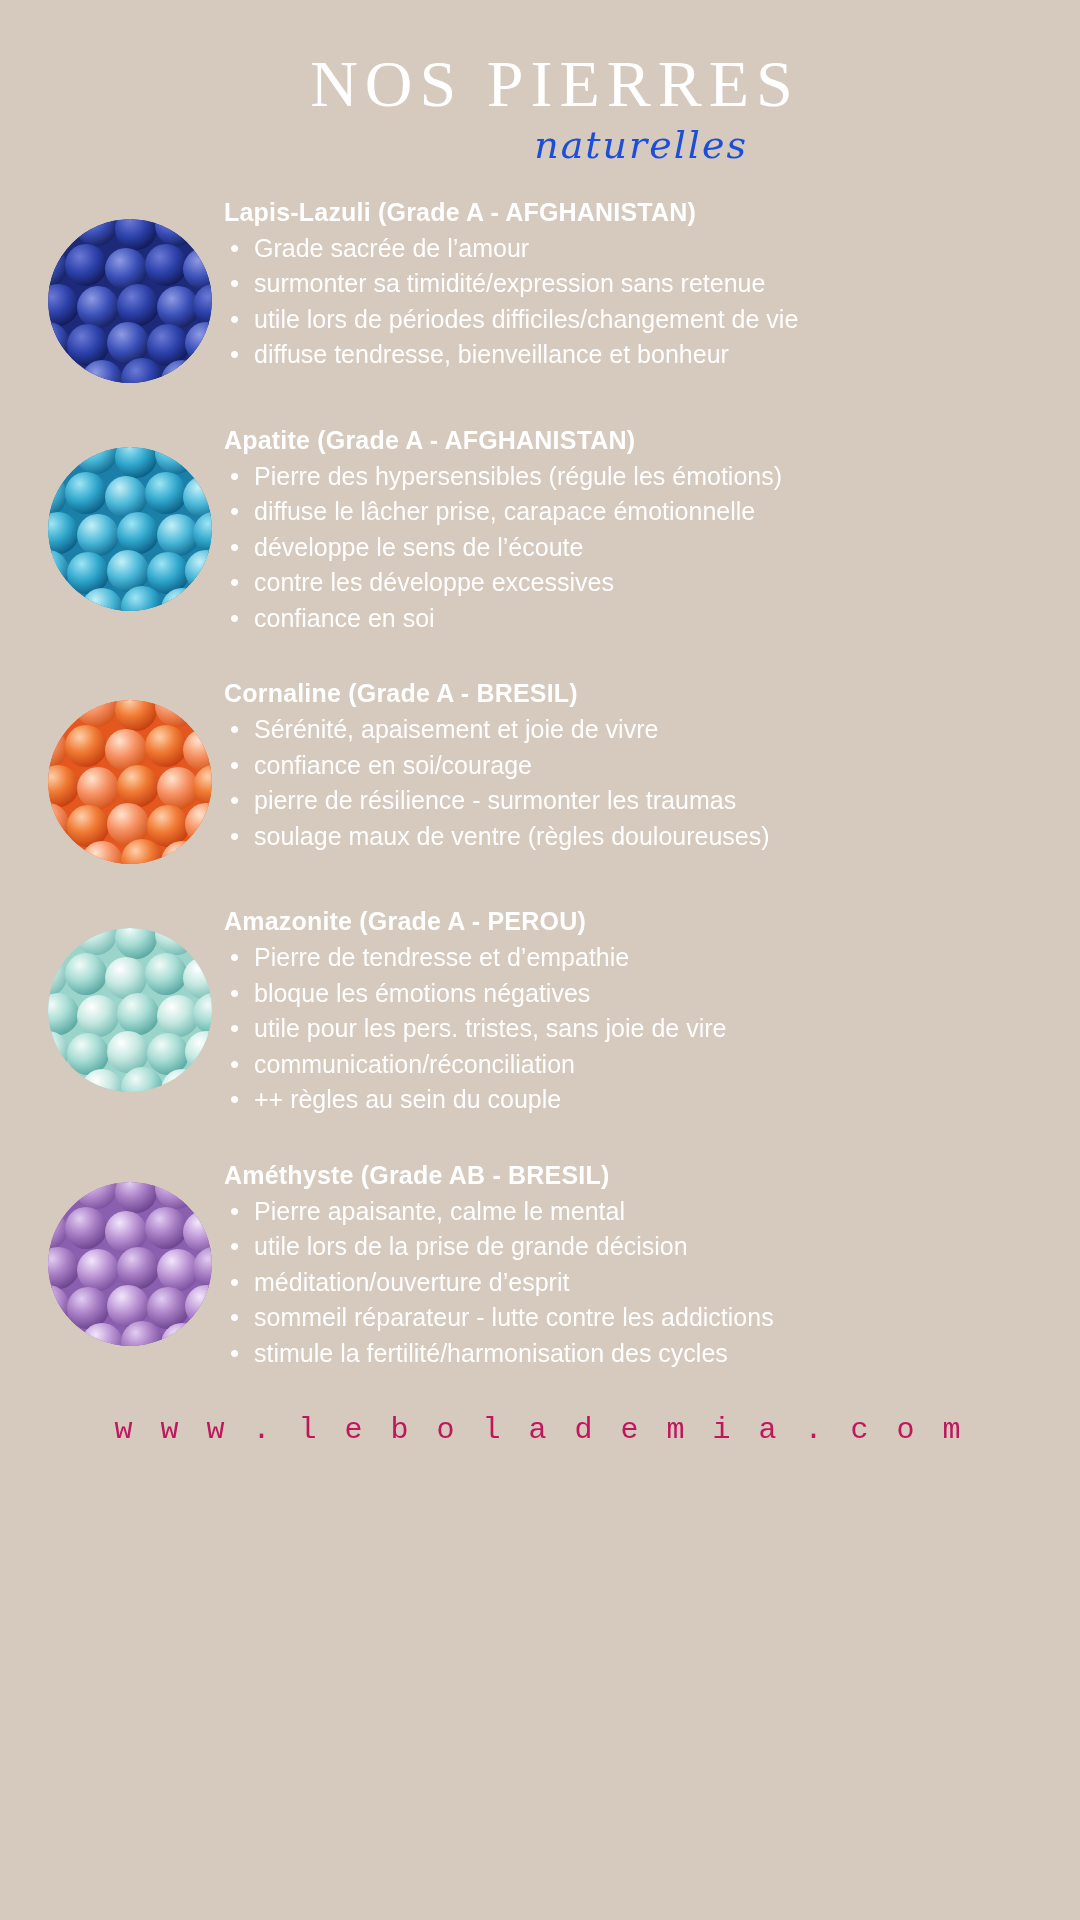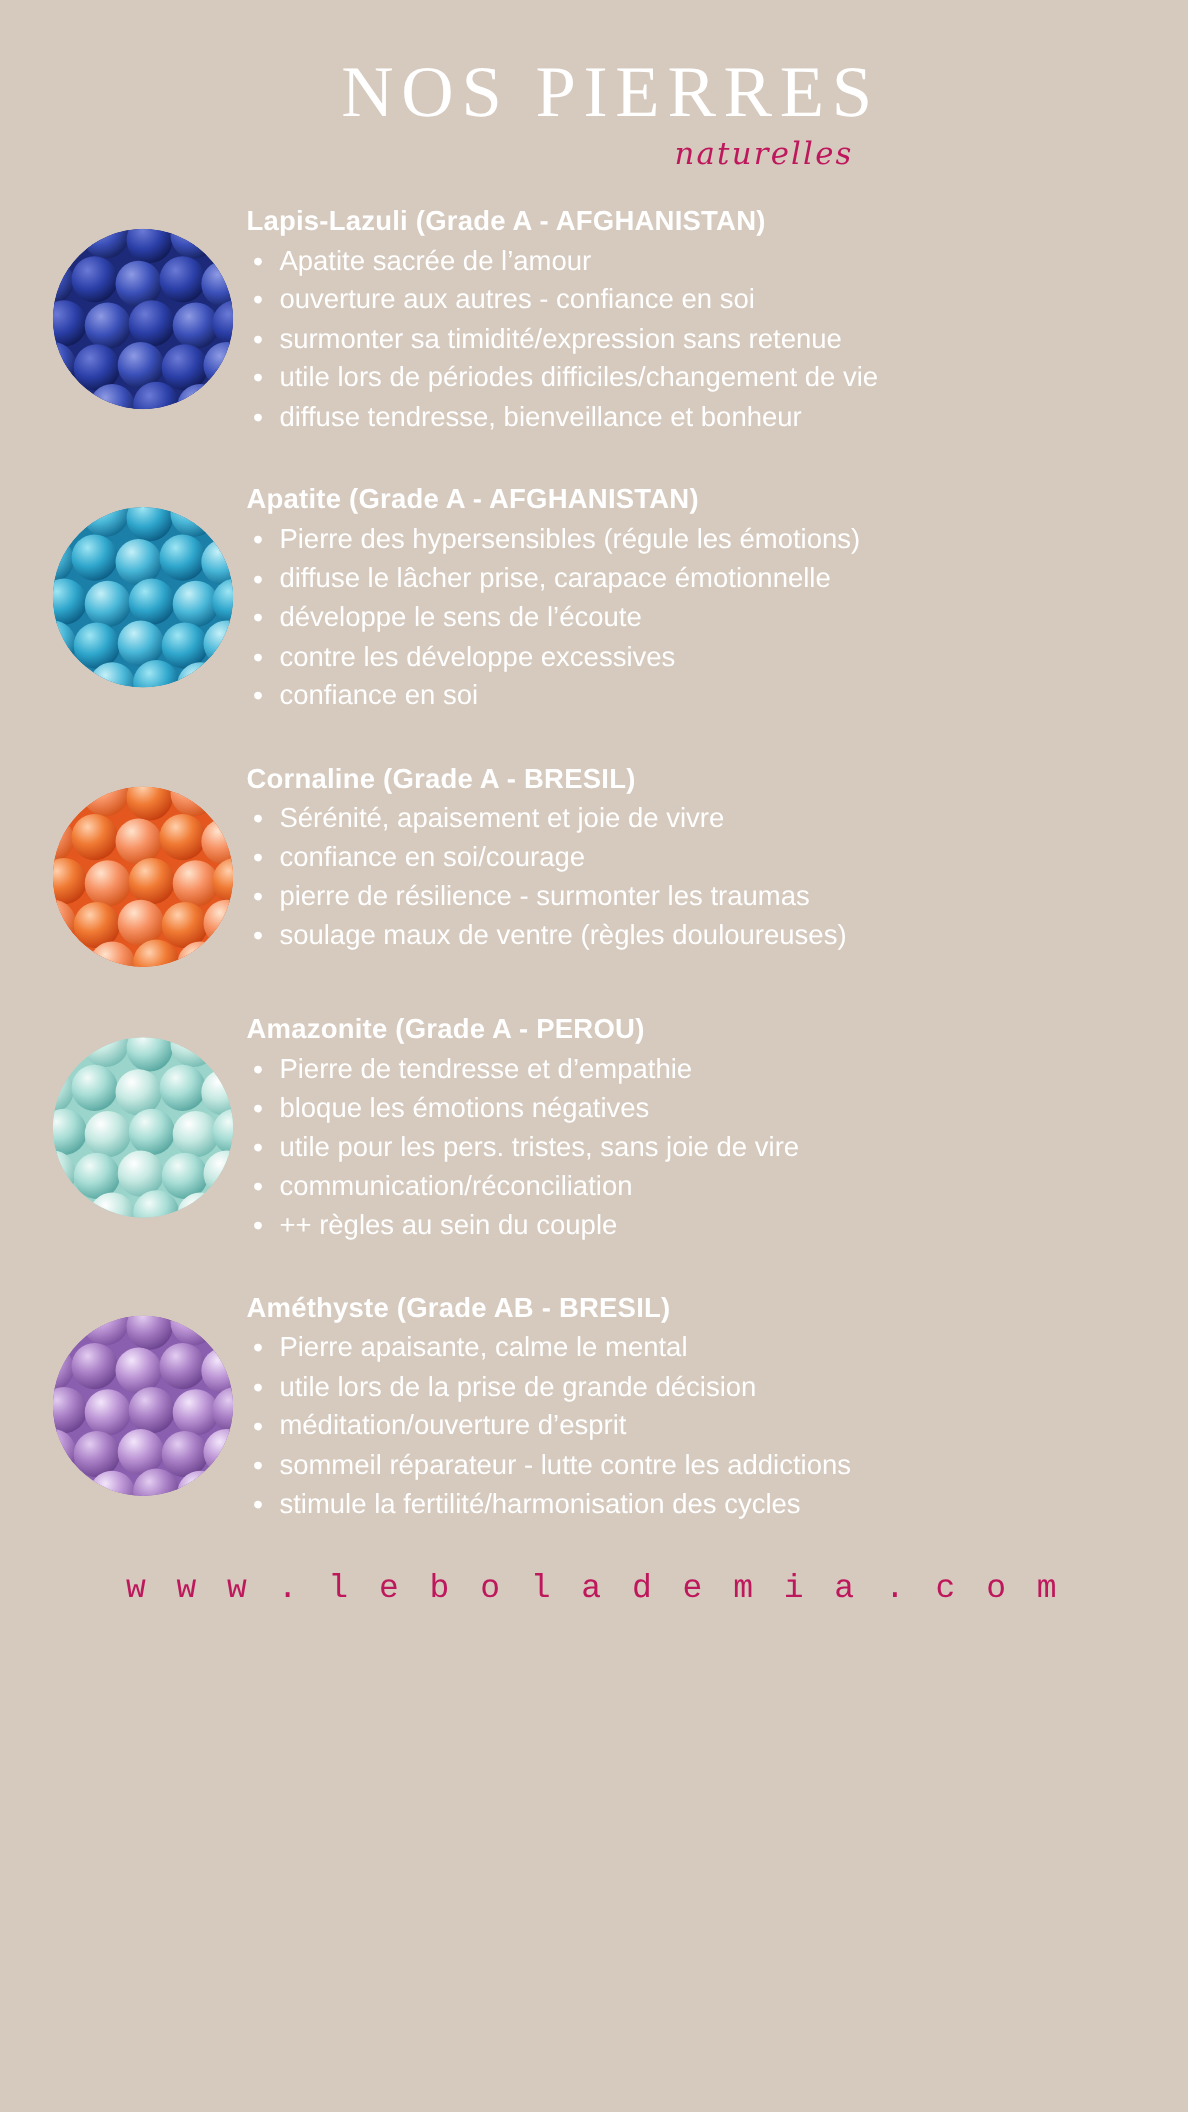--- a/index.html
+++ b/index.html
@@ -33,25 +33,25 @@
     color: #ffffff;
     font-weight: 400;
     line-height: 1.1;
     display: block;
     margin-left: 30px;
   }
   .title-script {
     display: block;
     font-family: "DejaVu Serif", serif;
     font-style: italic;
-    font-size: 28px;
-    color: #be185d;
+    font-size: 38px;
+    color: #1d4ed8;
     letter-spacing: 2px;
     margin-top: 2px;
-    margin-right: 64px;
+    margin-right: 92px;
     text-align: right;
     padding-right: 0;
   }
   .title-script-wrap {
     width: 600px;
     margin: 0 auto;
     text-align: right;
   }
 
   
@@ -190,22 +190,21 @@
                   <circle cx="94" cy="160" r="21" fill="url(#b1a)"></circle>
                   <circle cx="134" cy="162" r="21" fill="url(#b1b)"></circle>
               </g>
             </g>
           </svg>
         </div>
       </div>
       <div class="text-col">
         <div class="stone-title">Lapis-Lazuli (Grade A - AFGHANISTAN)</div>
         <ul class="benefits">
-          <li>Apatite sacrée de l’amour</li>
-          <li>ouverture aux autres - confiance en soi</li>
+          <li>Grade sacrée de l’amour</li>
           <li>surmonter sa timidité/expression sans retenue</li>
           <li>utile lors de périodes difficiles/changement de vie</li>
           <li>diffuse tendresse, bienveillance et bonheur</li>
         </ul>
       </div>
     </div>
 
     <div class="stone">
       <div class="thumb-col">
         <div class="thumb">

